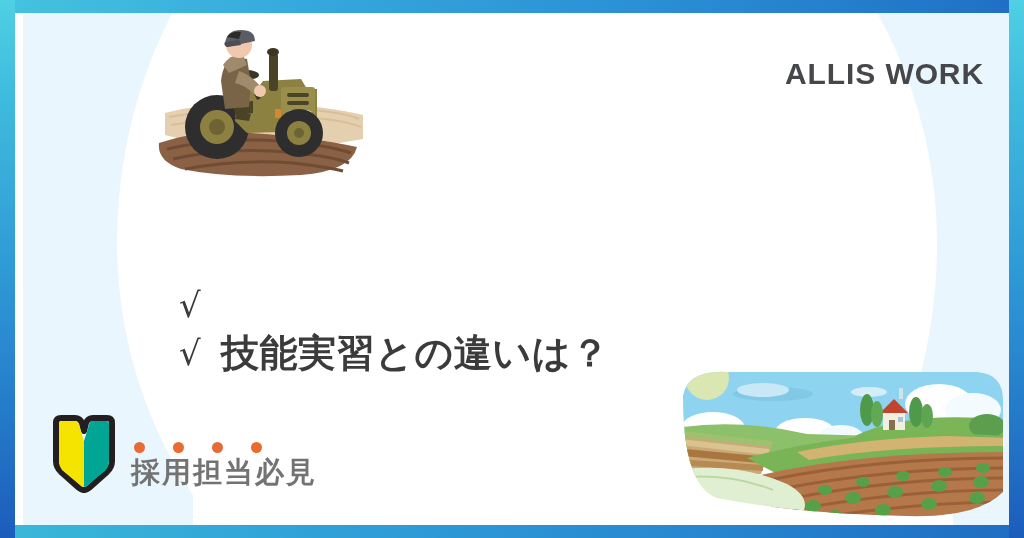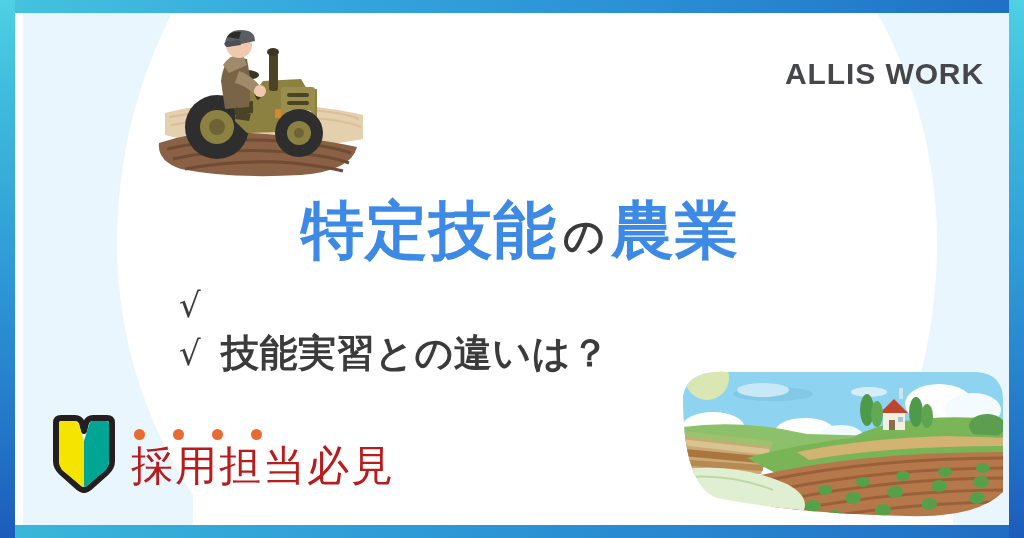--- a/index.html
+++ b/index.html
@@ -199,23 +199,23 @@
   }
   .badge-dots i {
     display: block;
     width: 11px;
     height: 11px;
     border-radius: 50%;
     background: #ea6a33;
     margin-right: 28px;
   }
   .badge-text {
-    font-size: 42px;
-    font-weight: 400;
-    color: #b91c1c;
+    font-size: 29px;
+    font-weight: 700;
+    color: #737373;
     letter-spacing: 2px;
     line-height: 1;
     font-family: "DejaVu Sans", sans-serif;
   }
 </style>
 </head>
 <body>
 
 <div class="banner">
 
@@ -345,23 +345,20 @@
           <ellipse cx="300" cy="132" rx="8" ry="6"></ellipse>
         </g>
 
         <path d="M0 104 Q 60 96 110 118 Q 140 134 120 155 L 0 155 Z" fill="#e0efd2"></path>
         <path d="M0 112 Q 50 106 96 124" stroke="#bcd9a5" stroke-width="2" fill="none"></path>
       </g>
     </svg>
 
     <div class="logo">ALLIS WORK</div>
 
-    <div class="headline">
-      <span class="hl-main">特定技能</span><span class="hl-no">の</span><span class="hl-main">農業</span>
-    </div>
 
     <div class="bullets">
       <div class="bullet-row">
         <span class="bullet-check">√</span>
       </div>
       <div class="bullet-row">
         <span class="bullet-check">√</span>
         <span class="bullet-text">技能実習との違いは？</span>
       </div>
     </div>

